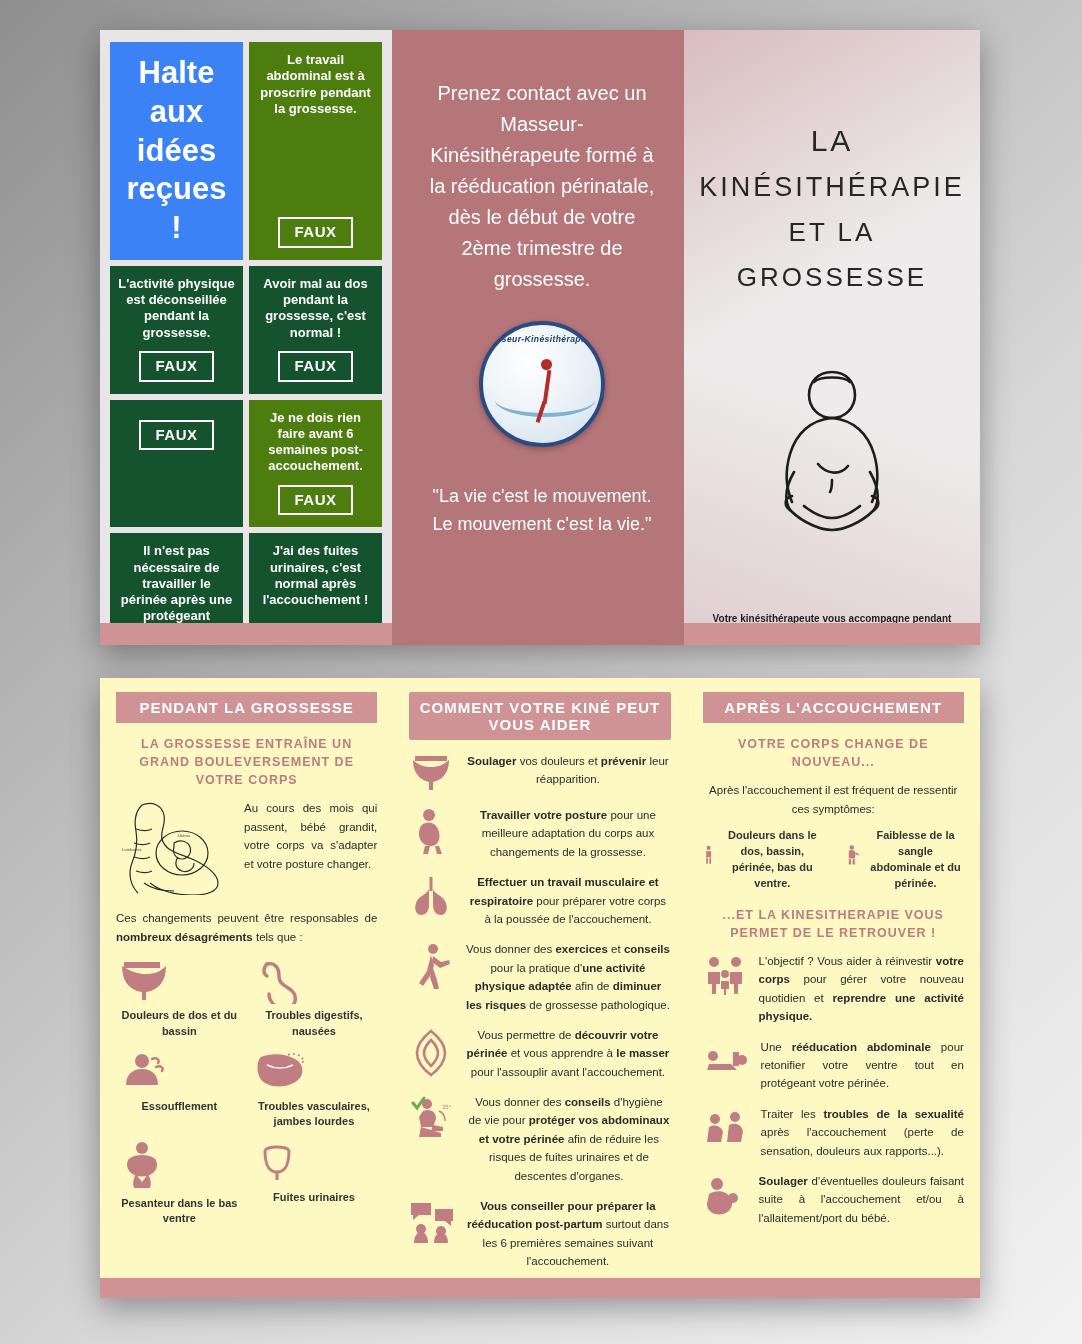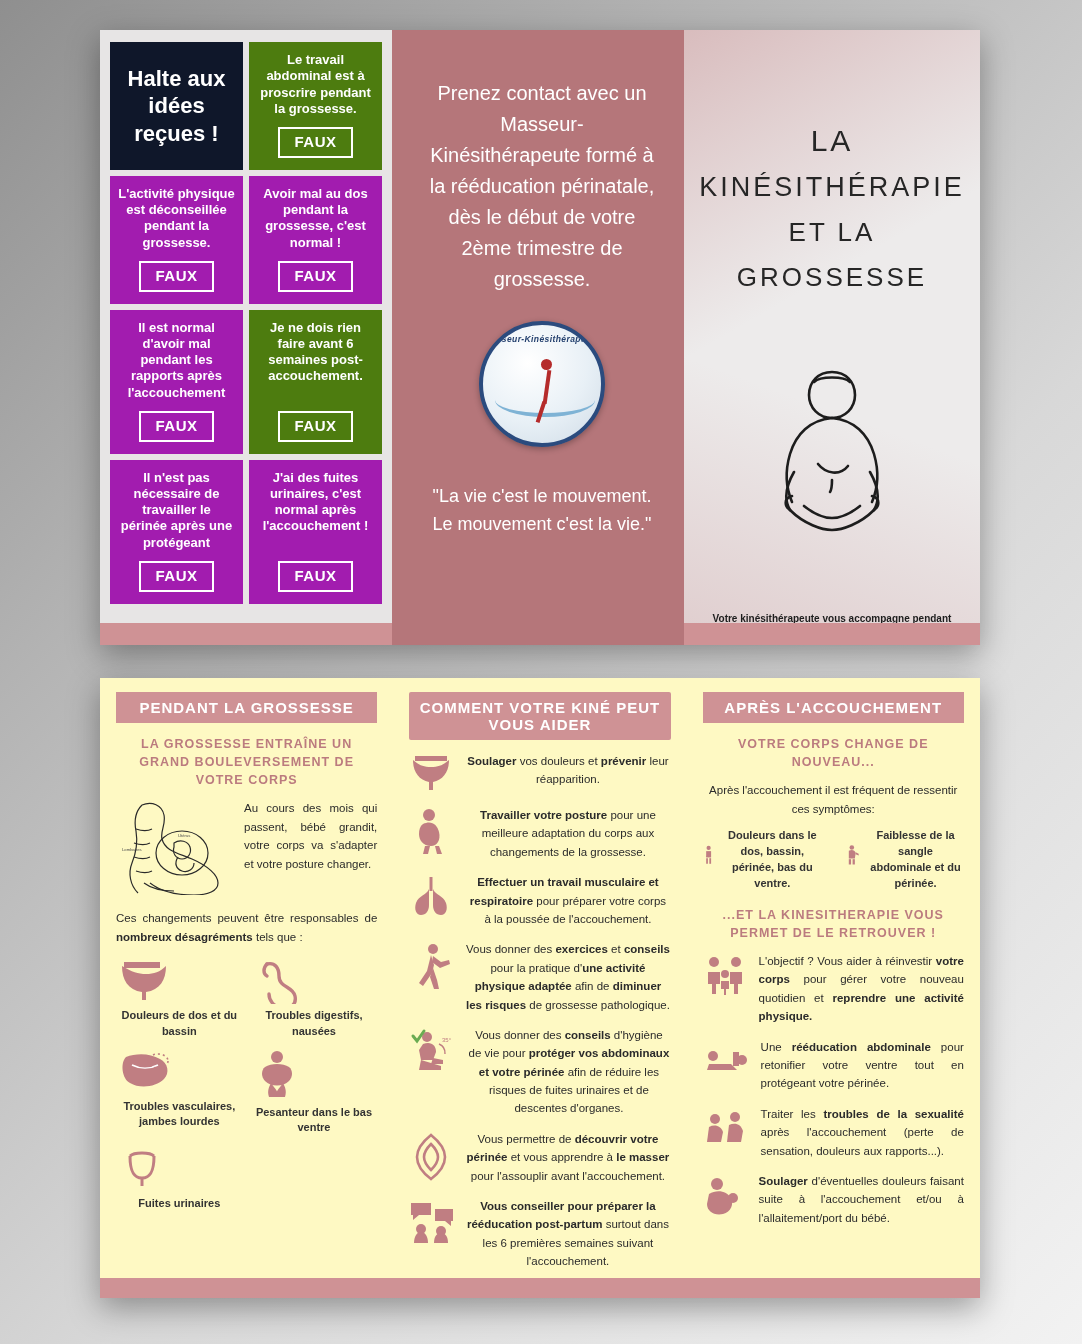--- a/index.html
+++ b/index.html
@@ -30,21 +30,21 @@
   .p-mid  { width: 292px; background: #b5767a; }
   .p-right{ width: 296px; background: #eceaea; }
 
   
   .myth-grid {
     display: grid;
     grid-template-columns: 1fr 1fr;
     gap: 6px;
   }
   .myth {
-    background: #a21caf;
+    background: #14532d;
     color: #ffffff;
     text-align: center;
     padding: 10px 8px 12px 8px;
     font-weight: bold;
     font-size: 13px;
     line-height: 1.25;
     display: flex;
     flex-direction: column;
     justify-content: space-between;
     align-items: center;
@@ -55,26 +55,26 @@
     display: inline-block;
     margin-top: 10px;
     border: 2px solid #ffffff;
     color: #ffffff;
     padding: 4px 14px;
     font-size: 15px;
     font-weight: bold;
     letter-spacing: .5px;
   }
   .halte {
-    background: #0f172a;
+    background: #3b82f6;
     color: #fff;
     display: flex; align-items: center; justify-content: center;
     text-align: center;
-    font-size: 22px; font-weight: bold; line-height: 1.25;
-    padding: 0;
+    font-size: 31px; font-weight: bold; line-height: 1.25;
+    padding: 12px;
   }
   .left-footer {
     position: absolute; left: 0; bottom: 0; width: 100%; height: 22px;
     background: #cf9295;
   }
 
   
   .mid-inner {
     height: 100%;
     display: flex; flex-direction: column; align-items: center;
@@ -210,21 +210,20 @@
           <span class="txt">L'activité physique est déconseillée pendant la grossesse.</span>
           <span class="faux">FAUX</span>
         </div>
 
         <div class="myth">
           <span class="txt">Avoir mal au dos pendant la grossesse, c'est normal !</span>
           <span class="faux">FAUX</span>
         </div>
 
         <div class="myth">
-          <span class="txt">Il est normal d'avoir mal pendant les rapports après l'accouchement</span>
           <span class="faux">FAUX</span>
         </div>
 
         <div class="myth grey">
           <span class="txt">Je ne dois rien faire avant 6 semaines post-accouchement.</span>
           <span class="faux">FAUX</span>
         </div>
 
         <div class="myth">
           <span class="txt">Il n'est pas nécessaire de travailler le périnée après une protégeant</span>
@@ -341,20 +340,33 @@
         <div class="icon-cell">
           <svg width="52" height="46" viewBox="0 0 52 46">
               <g fill="none" stroke="#c07e82" stroke-width="3.4" stroke-linecap="round">
                 <path d="M16 6 c8 -2 12 4 12 12 c0 12 14 10 16 20 c2 9 -6 14 -14 12 c-8 -2 -12 -8 -12 -14"></path>
                 <path d="M16 6 c-4 4 -4 10 0 12"></path>
               </g>
             </svg>
           <div class="cap">Troubles digestifs, nausées</div>
         </div>
         <div class="icon-cell">
+          <svg width="52" height="46" viewBox="0 0 52 46">
+              <g fill="#c07e82">
+                <circle cx="26" cy="12" r="7"></circle>
+                <path d="M26 20 c-10 0 -16 6 -16 16 h32 c0 -10 -6 -16 -16 -16z"></path>
+              </g>
+              <g fill="none" stroke="#c07e82" stroke-width="2.4" stroke-linecap="round">
+                <path d="M36 10 c5 -2 8 1 6 4"></path>
+                <path d="M40 18 c5 -2 8 1 6 4"></path>
+              </g>
+            </svg>
+          <div class="cap">Essoufflement</div>
+        </div>
+        <div class="icon-cell">
           <svg width="62" height="46" viewBox="0 0 62 46">
               <g fill="#c07e82">
                 <path d="M10 8 c10 -4 24 -4 34 2 c8 4 10 14 4 20 c-8 8 -24 10 -34 4 c-8 -4 -10 -20 -4 -26z"></path>
               </g>
               <g fill="none" stroke="#fff" stroke-width="1.6">
                 <path d="M16 16 c8 4 18 4 26 0"></path>
               </g>
               <g fill="none" stroke="#c07e82" stroke-width="1.6" stroke-dasharray="2 3">
                 <ellipse cx="42" cy="12" rx="10" ry="7"></ellipse>
               </g>
@@ -441,20 +453,32 @@
                 <path d="M24 14 l8 6 l8 -2 l1 4 l-10 4 l-8 -6z"></path>
                 <path d="M24 26 l4 12 l2 9 h-5 l-4 -12z"></path>
               </g>
             </svg>
         </div>
         <div class="cnt">Vous donner des <b>exercices</b> et <b>conseils</b> pour la pratique d'<b>une activité physique adaptée</b> afin de <b>diminuer les risques</b> de grossesse pathologique.</div>
       </div>
 
       <div class="list-row">
         <div class="ico">
+          <svg width="44" height="50" viewBox="0 0 44 50">
+              <g fill="none" stroke="#c07e82" stroke-width="2.6">
+                <path d="M22 3 c10 8 14 16 14 22 c0 8 -6 16 -14 22 c-8 -6 -14 -14 -14 -22 c0 -6 4 -14 14 -22z"></path>
+                <path d="M22 12 c5 5 7 9 7 13 c0 5 -3 9 -7 13 c-4 -4 -7 -8 -7 -13 c0 -4 2 -8 7 -13z"></path>
+              </g>
+            </svg>
+        </div>
+        <div class="cnt">Vous permettre de <b>découvrir votre périnée</b> et vous apprendre à <b>le masser</b> pour l'assouplir avant l'accouchement.</div>
+      </div>
+
+      <div class="list-row">
+        <div class="ico">
           <svg width="48" height="44" viewBox="0 0 48 44">
             <g fill="#c07e82">
                 <circle cx="18" cy="9" r="5"></circle>
                 <path d="M14 16 c8 -3 13 1 13 8 l-3 8 h-12 l-2 -10z"></path>
                 <path d="M24 30 l10 2 v4 l-12 0z"></path>
                 <path d="M12 32 l-2 10 h22 l0 -4 z"></path>
               </g>
             <g fill="none" stroke="#6aab52" stroke-width="3" stroke-linecap="round">
                 <path d="M4 8 l4 5 l7 -10"></path>
               </g>
@@ -462,32 +486,20 @@
                 <path d="M30 16 a10 10 0 0 1 6 10"></path>
               </g>
             <text x="33" y="14" font-size="6" fill="#c07e82" font-family="Liberation Sans, sans-serif">35°</text>
           </svg>
         </div>
         <div class="cnt">Vous donner des <b>conseils</b> d'hygiène de vie pour <b>protéger vos abdominaux et votre périnée</b> afin de réduire les risques de fuites urinaires et de descentes d'organes.</div>
       </div>
 
       <div class="list-row">
         <div class="ico">
-          <svg width="44" height="50" viewBox="0 0 44 50">
-              <g fill="none" stroke="#c07e82" stroke-width="2.6">
-                <path d="M22 3 c10 8 14 16 14 22 c0 8 -6 16 -14 22 c-8 -6 -14 -14 -14 -22 c0 -6 4 -14 14 -22z"></path>
-                <path d="M22 12 c5 5 7 9 7 13 c0 5 -3 9 -7 13 c-4 -4 -7 -8 -7 -13 c0 -4 2 -8 7 -13z"></path>
-              </g>
-            </svg>
-        </div>
-        <div class="cnt">Vous permettre de <b>découvrir votre périnée</b> et vous apprendre à <b>le masser</b> pour l'assouplir avant l'accouchement.</div>
-      </div>
-
-      <div class="list-row">
-        <div class="ico">
           <svg width="46" height="44" viewBox="0 0 46 44">
               <g fill="#c07e82">
                 <path d="M2 4 h20 v12 h-12 l-6 5 v-5 h-2z"></path>
                 <path d="M26 10 h18 v12 h-2 v5 l-6 -5 h-10z"></path>
                 <circle cx="12" cy="30" r="5"></circle>
                 <path d="M5 44 c0 -8 4 -11 7 -11 c3 0 7 3 7 11z"></path>
                 <circle cx="32" cy="32" r="5"></circle>
                 <path d="M25 44 c0 -8 4 -10 7 -10 c3 0 7 2 7 10z"></path>
               </g>
             </svg>

